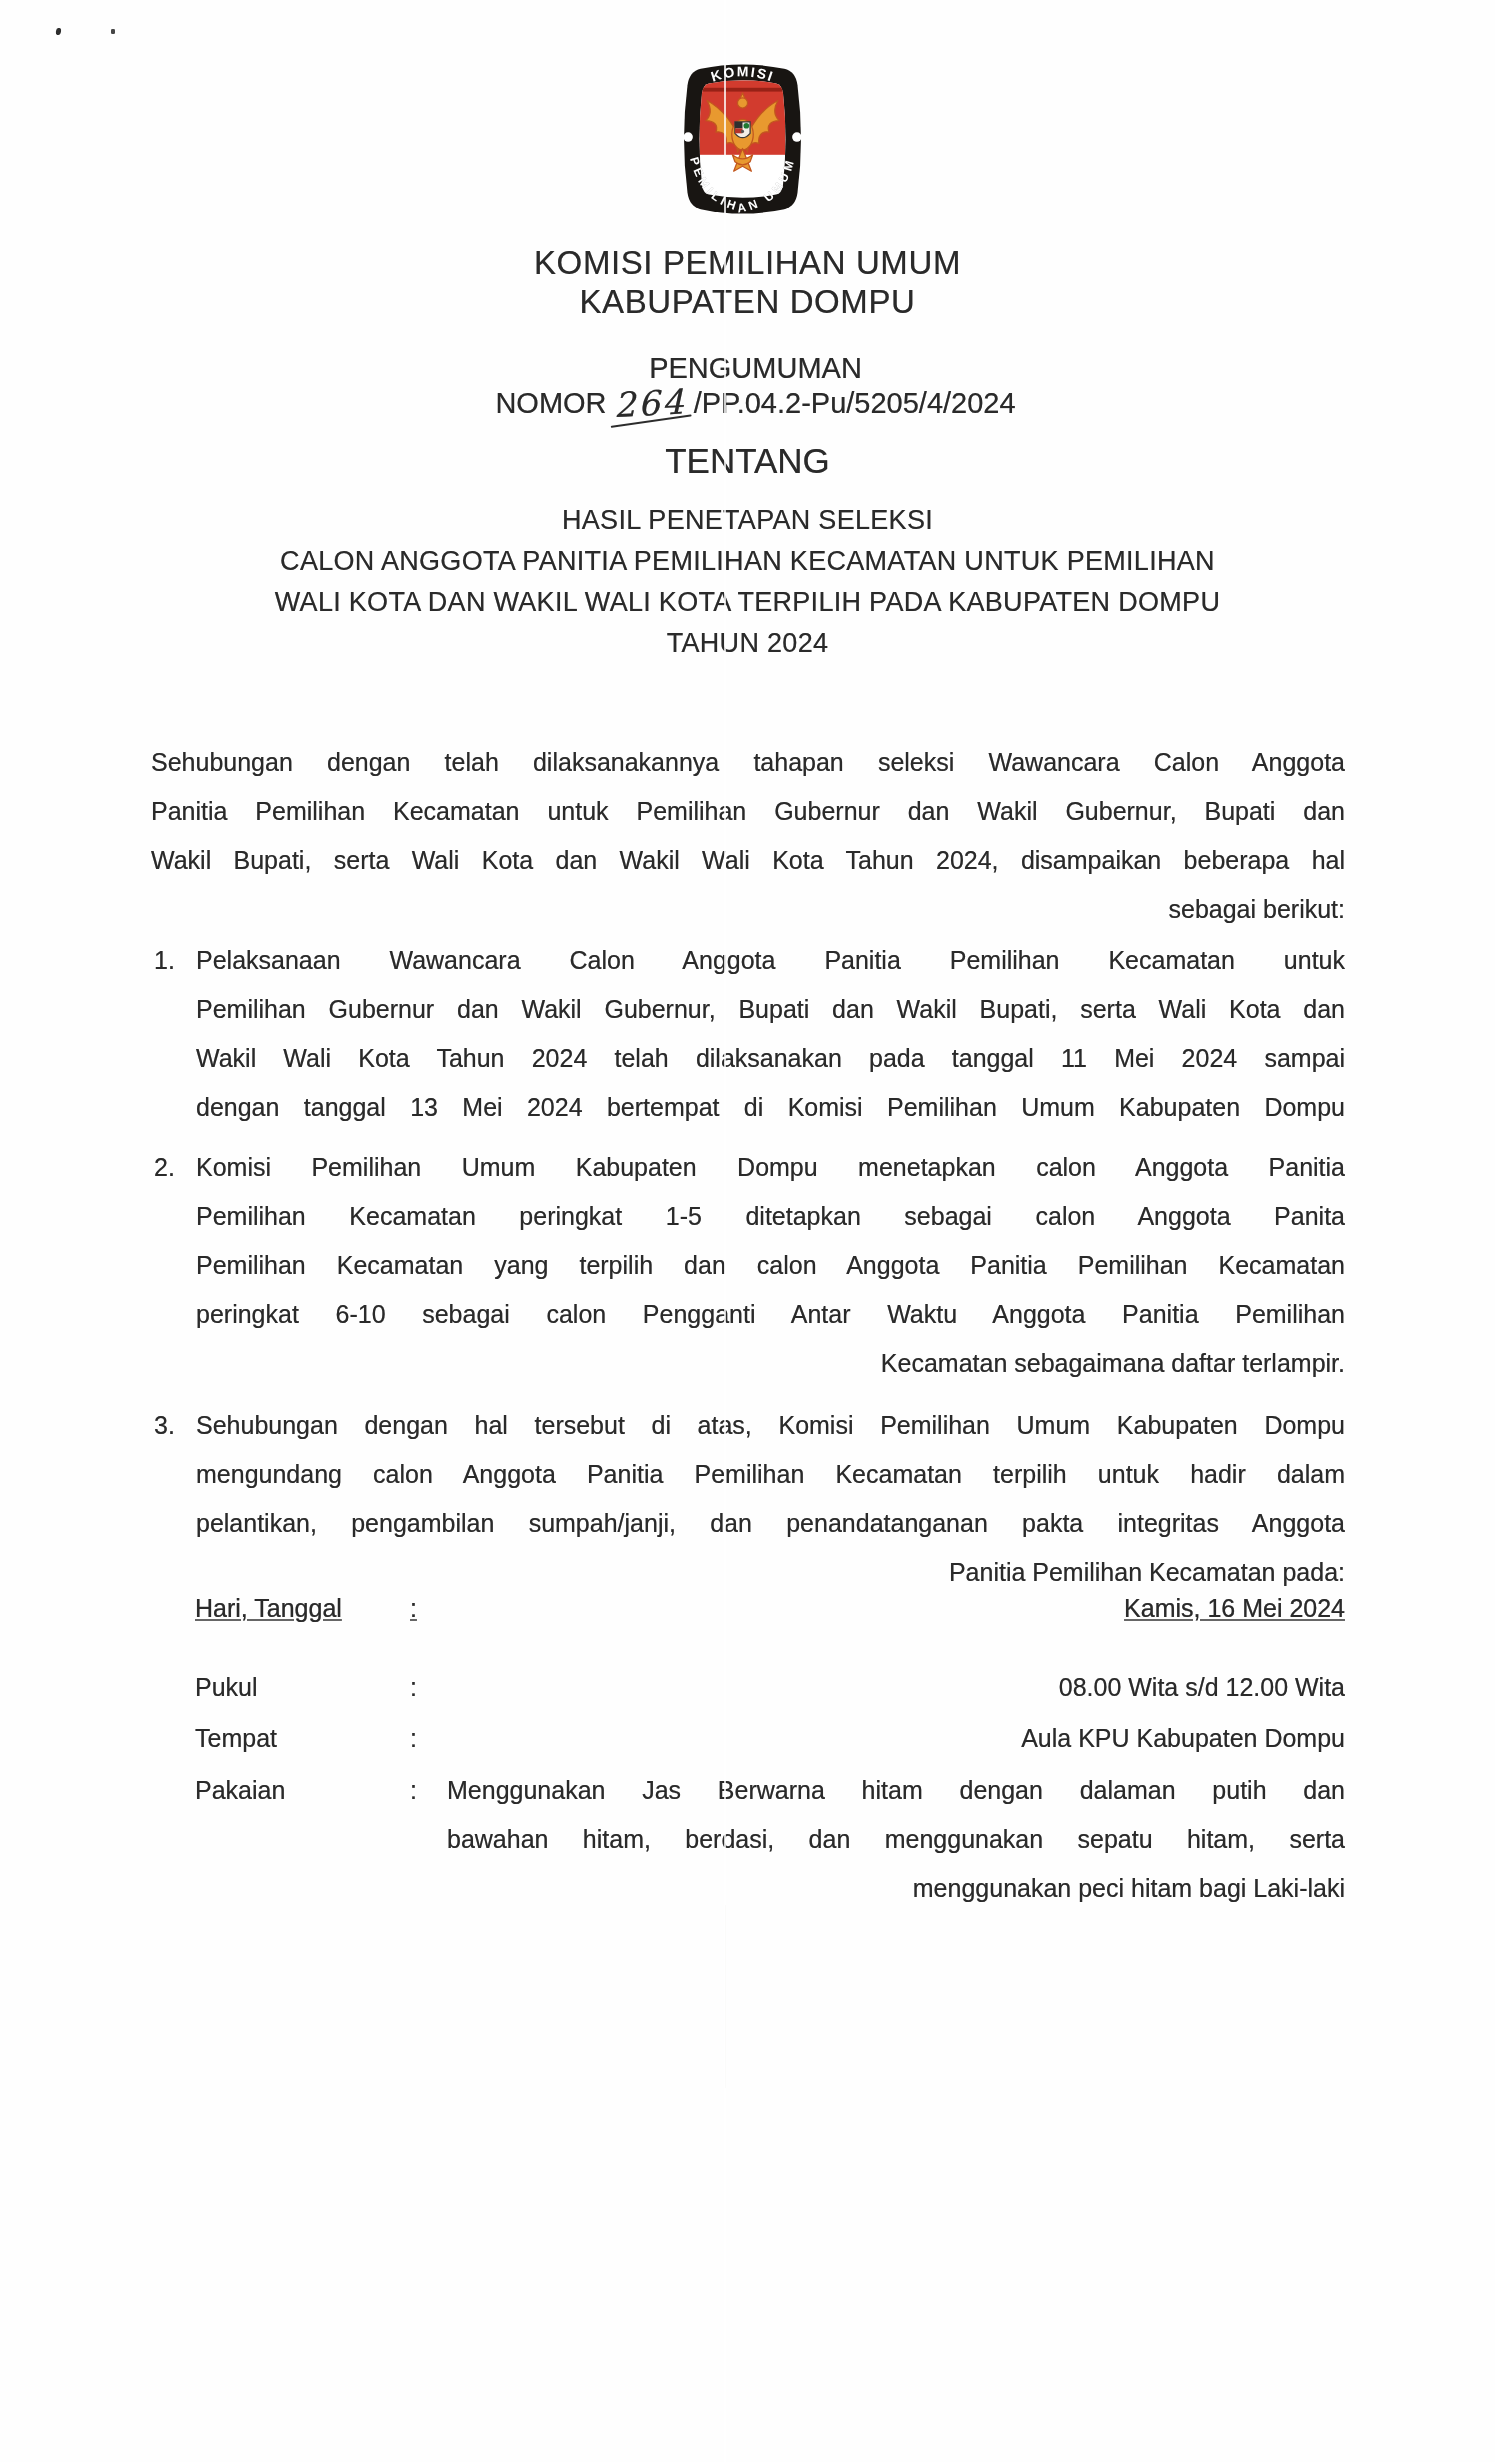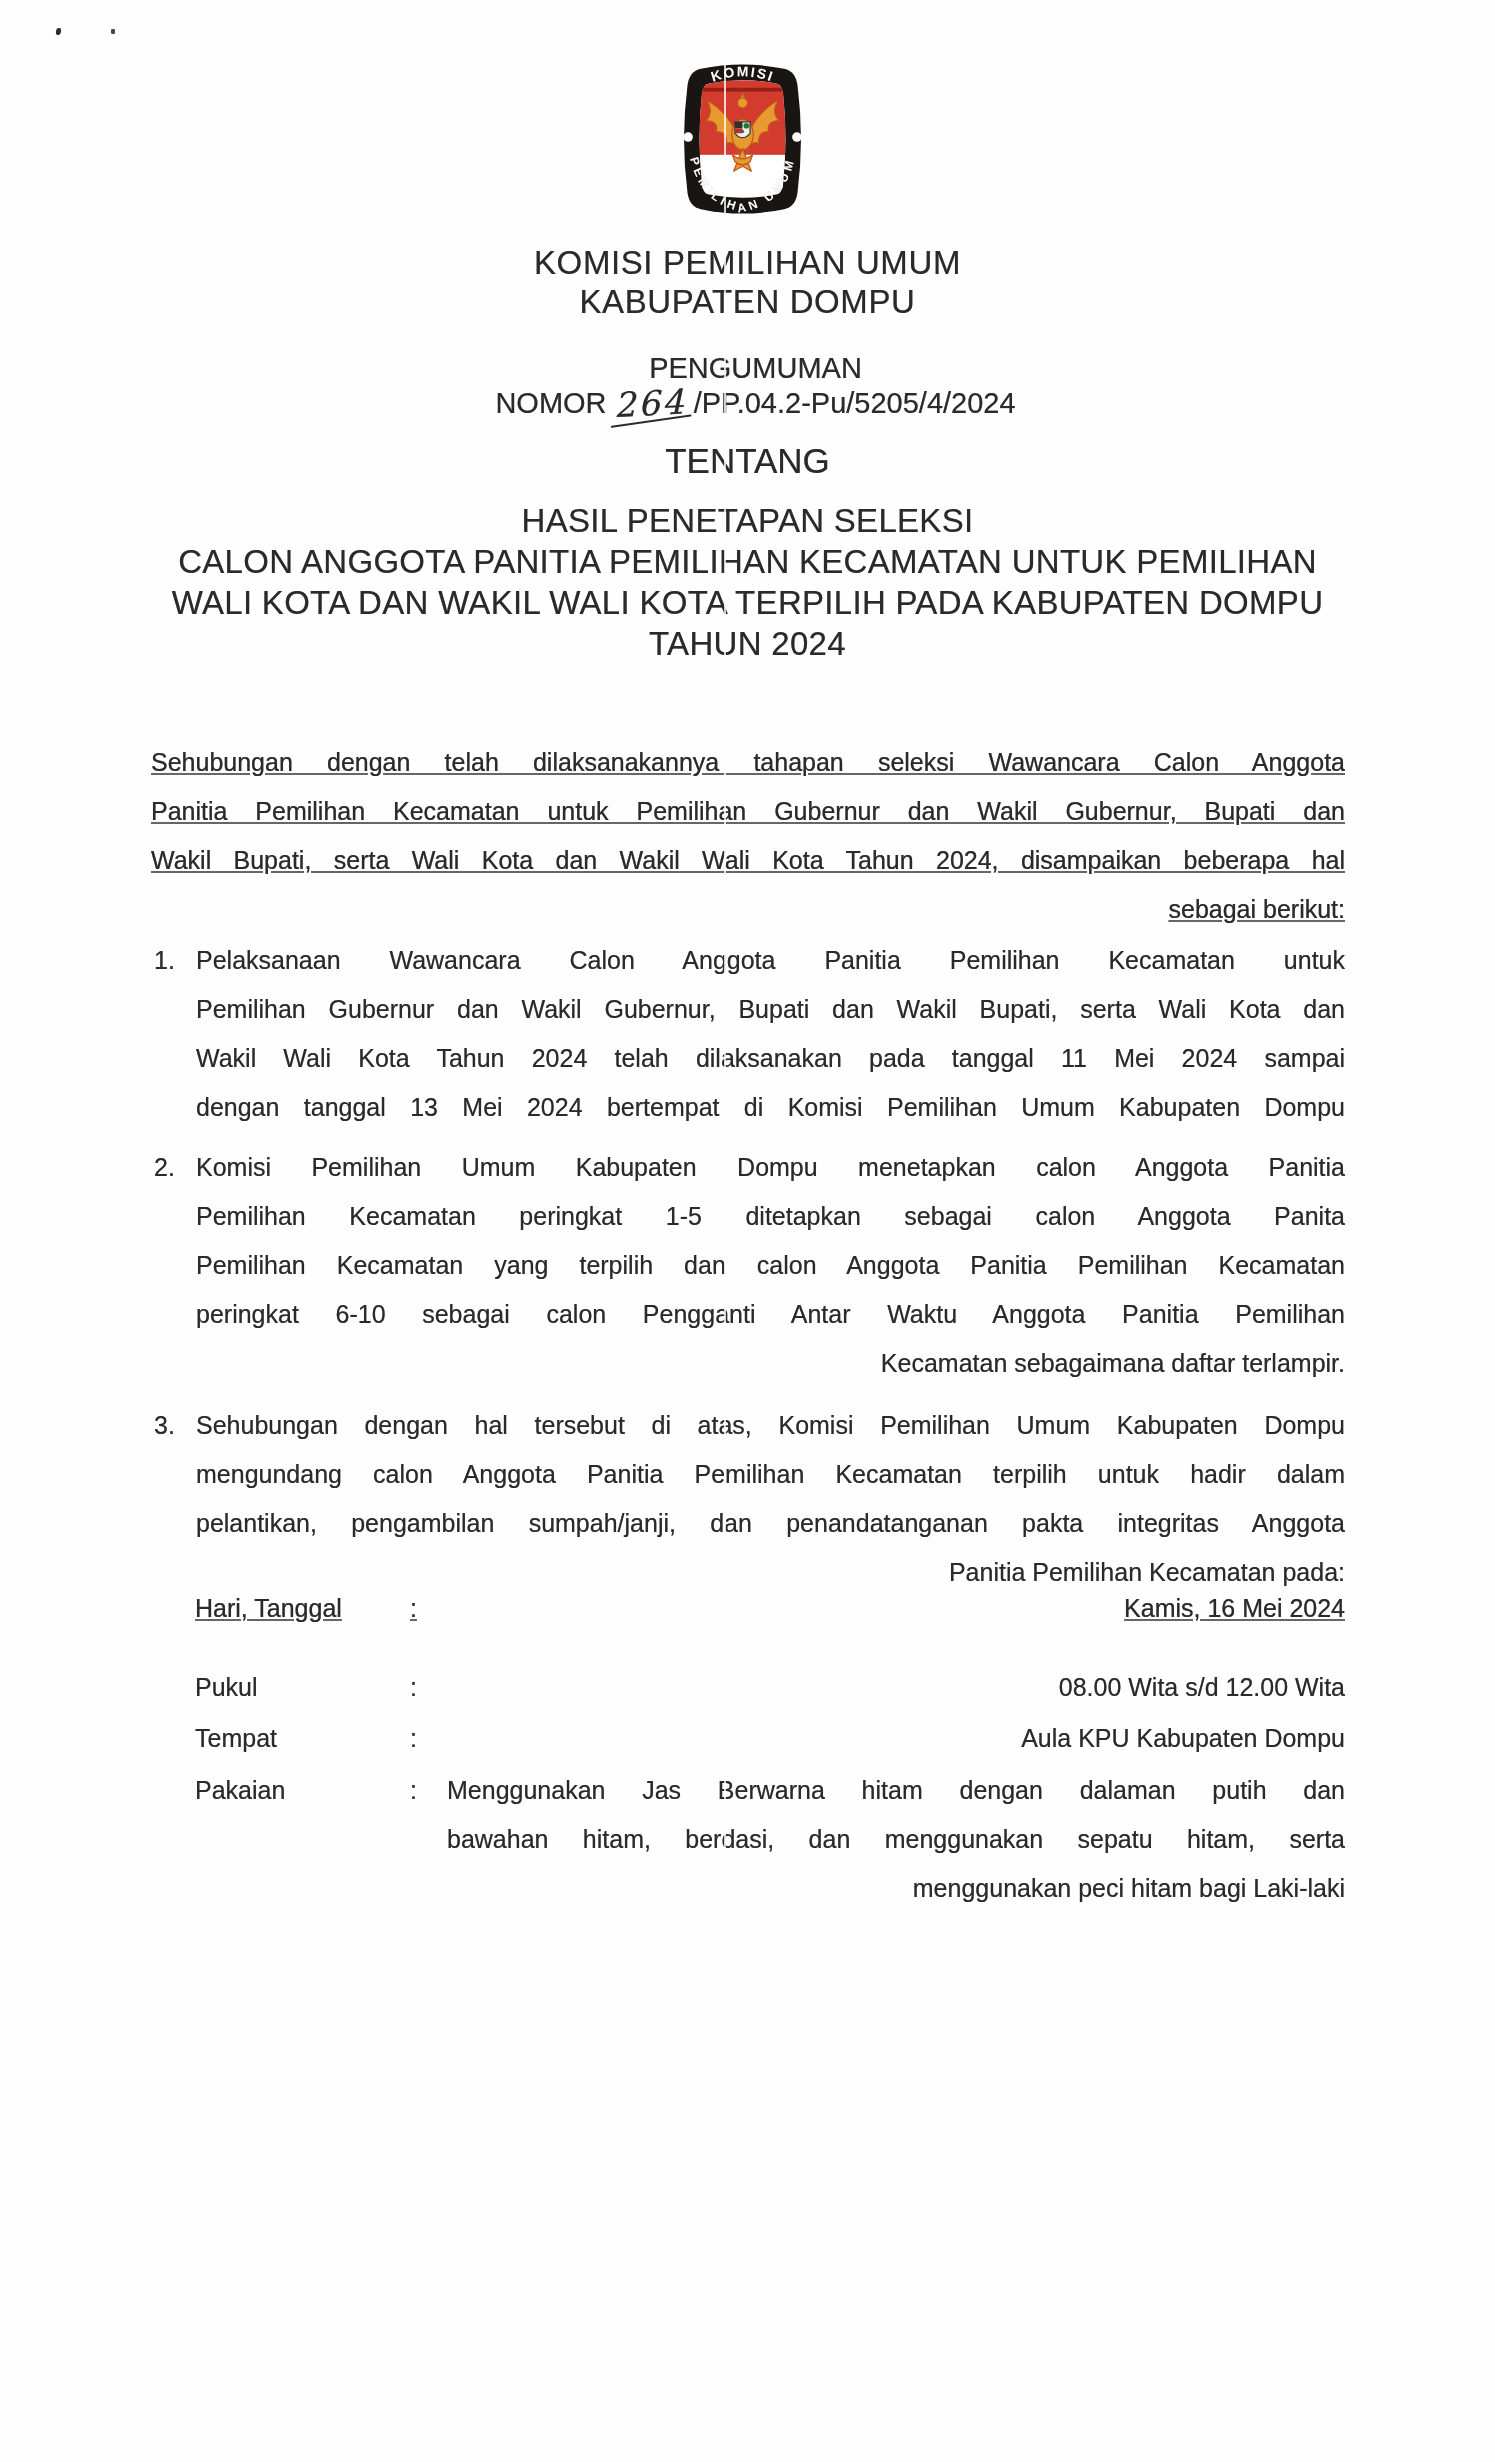--- a/index.html
+++ b/index.html
@@ -13,41 +13,41 @@
   }
   .scantext{
     text-shadow:0 0 0.6px rgba(45,45,45,.45);
     -webkit-text-stroke:0.2px rgba(45,45,45,.5);
   }
   .center-line{position:absolute;left:0;width:1495px;text-align:center;}
 
   .letterhead{top:243px;font-size:33px;line-height:39px;letter-spacing:0.6px;}
   .announce{top:352px;font-size:29px;line-height:33px;margin-left:8px;}
   .tentang{top:444px;font-size:35px;line-height:33px;}
-  .doc-title{top:500px;font-size:33px;line-height:41px;letter-spacing:0.3px;}
+  .doc-title{top:500px;font-size:27px;line-height:41px;letter-spacing:0.3px;}
 
   .hand{
     font-family:"DejaVu Serif",serif;
     font-style:italic;
     font-size:34px;
     letter-spacing:2.3px;
     display:inline-block;
     transform:rotate(-3deg) skewX(-4deg);
     position:relative;top:2.3px;
     margin:0 4.7px 0 10.6px;
   }
   .hand::after{
     content:"";
     position:absolute;left:-5.9px;right:-3.5px;bottom:-2.3px;height:2.3px;
     background:#2c2c2c;border-radius:1.8px;
     transform:rotate(-5deg);
   }
 
   .body-block{position:absolute;font-size:25px;line-height:49px;}
-  .intro{left:151px;top:738px;width:1194px;text-decoration:underline;}
+  .intro{left:151px;top:738px;width:1194px;}
   .jl{text-align:justify;text-align-last:justify;}
   .ll{text-align:right;}
 
   .item{position:absolute;left:154px;width:1191px;font-size:25px;line-height:49px;}
   #item-1{top:936px;}
   #item-2{top:1143px;}
   #item-3{top:1401px;}
   .item .num{position:absolute;left:0;top:0;width:38px;}
   .item .lines{margin-left:42px;}
 

